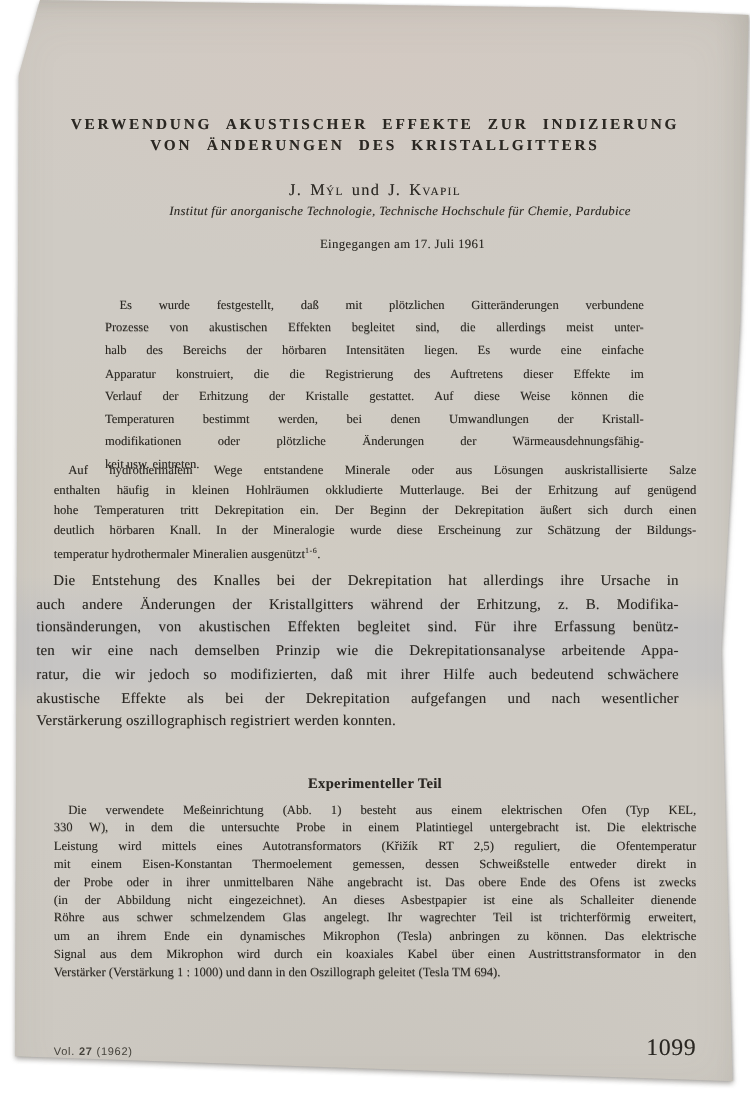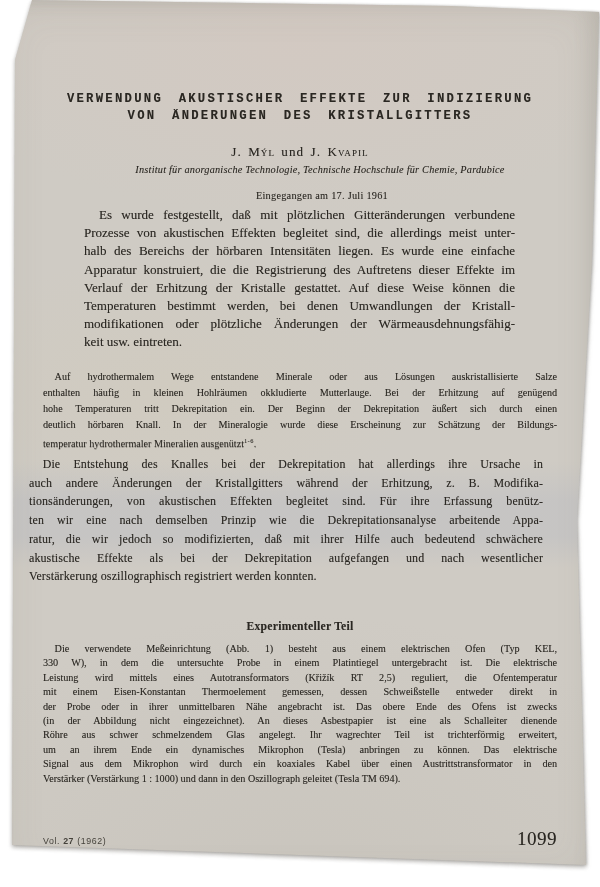--- a/index.html
+++ b/index.html
@@ -22,28 +22,28 @@
   .paper-bg::after{
     content:"";position:absolute;inset:0;
     box-shadow:inset 0 0 45px rgba(110,105,95,.16), inset -10px 0 18px rgba(110,105,95,.13), inset 6px 0 10px rgba(110,105,95,.10);
   }
   .content{position:absolute;inset:0;color:#2a2722;}
   .content > div{position:absolute;}
   .line{text-shadow:.2px .2px 0 rgba(43,40,34,.35);}
   .jlines .line{text-align:justify;text-align-last:justify;}
   .jlines .line:last-child{text-align-last:left;}
   .indent .line:first-child{text-indent:1.15em;}
-  .centered .line{text-align:left;text-align-last:center;font-family:Liberation Mono, monospace;}
+  .centered .line{text-align:left;text-align-last:center;}
 
   #title{left:28px;width:544px;top:91px;font-weight:bold;font-size:12.2px;line-height:17.3px;letter-spacing:2.3px;word-spacing:6px;}
   #authors{left:0;width:600px;top:144px;text-align:center;font-size:13px;letter-spacing:1.1px;word-spacing:2px;text-shadow:.2px .2px 0 rgba(43,40,34,.35);}
   .smallcaps{font-variant:small-caps;}
   #affiliation{left:0;width:600px;top:164px;text-align:center;font-style:italic;font-size:10.2px;letter-spacing:.25px;text-shadow:.2px .2px 0 rgba(43,40,34,.3);margin-left:20px;}
   #received{left:0;width:600px;top:190px;text-align:center;font-size:10.2px;letter-spacing:.3px;text-shadow:.2px .2px 0 rgba(43,40,34,.3);margin-left:22px;}
-  #abstract{left:84px;width:431px;top:206px;font-size:13px;line-height:18.2px;}
+  #abstract{left:84px;width:431px;top:236px;font-size:10px;line-height:18.2px;}
   #para1{left:43px;width:514px;top:369px;font-size:10.1px;line-height:16px;}
   #para2{left:29px;width:514px;top:455px;font-size:11.9px;line-height:18.7px;letter-spacing:.15px;}
   #section-heading{left:0;width:600px;top:620px;text-align:center;font-weight:bold;font-size:11.6px;letter-spacing:.3px;text-shadow:.2px .2px 0 rgba(43,40,34,.35);}
   #experimental{left:43px;width:514px;top:642px;font-size:10.1px;line-height:14.4px;}
   #footer-volume{left:43px;top:836px;font-family:"Liberation Sans","DejaVu Sans",sans-serif;font-size:8.8px;letter-spacing:.6px;color:#45423b;}
   #footer-page{right:43px;top:828px;font-size:19px;letter-spacing:.5px;text-shadow:.2px .2px 0 rgba(43,40,34,.35);}
   sup{font-size:.62em;vertical-align:super;letter-spacing:.5px;}
 </style>
 </head>
 <body>

